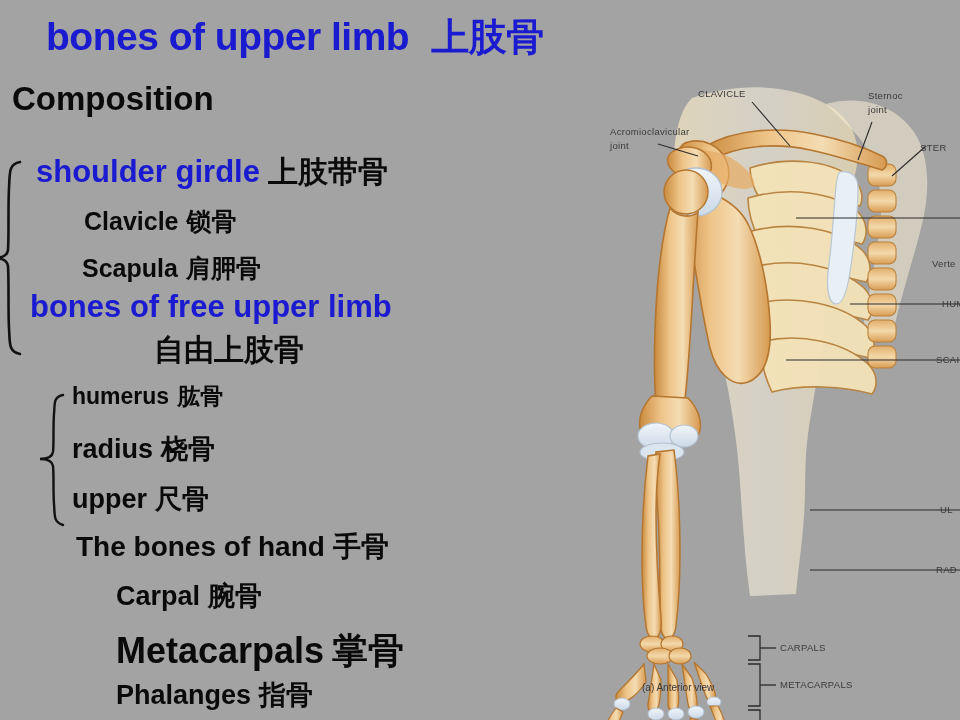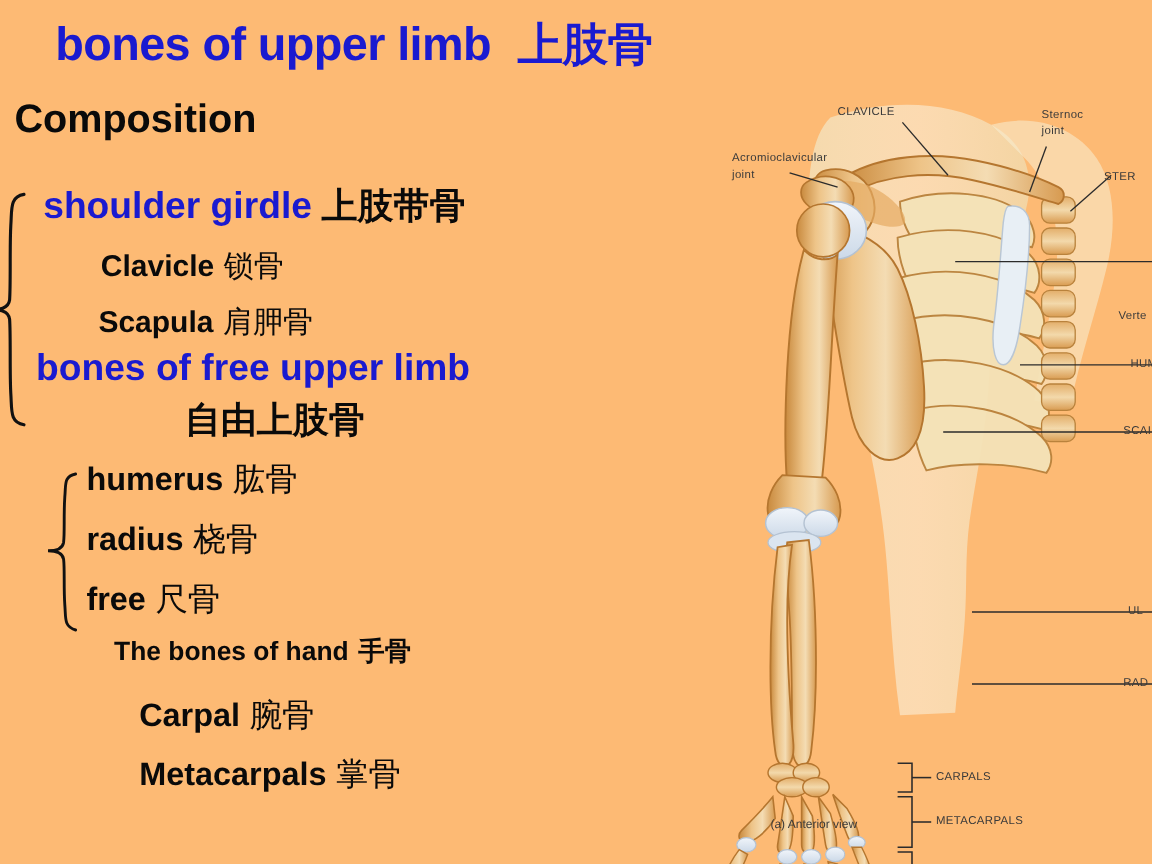--- a/index.html
+++ b/index.html
@@ -4,21 +4,21 @@
 <style>
   html, body {
     margin: 0;
     padding: 0;
     background: #ffffff;
   }
   #slide {
     position: relative;
     width: 960px;
     height: 720px;
-    background: #fdba74;
+    background: #a3a3a3;
     overflow: hidden;
     font-family: "Liberation Sans", sans-serif;
   }
 
   
   .title {
     position: absolute;
     left: 46px;
     top: 12px;
     font-size: 39px;
@@ -45,39 +45,39 @@
   }
 
   .line {
     position: absolute;
     white-space: nowrap;
     color: #0a0a0a;
   }
   .line .en { font-weight: bold; }
   .line .cn {
     font-family: "DejaVu Serif", serif;
-    font-weight: normal;
+    font-weight: bold;
     margin-left: 8px;
   }
   .blue { color: #1a1ad0; }
 
   .l-shoulder  { left: 36px;  top: 152px; font-size: 31px; }
   .l-shoulder .cn { font-weight: bold; color:#0a0a0a; font-size: 30px; }
   .l-clavicle  { left: 84px;  top: 205px; font-size: 25px; }
   .l-scapula   { left: 82px;  top: 252px; font-size: 25px; }
   .l-freelimb  { left: 30px;  top: 289px; font-size: 31px; }
   .l-freecn    { left: 138px; top: 330px; font-size: 30px; }
   .l-freecn .cn{ font-family:"DejaVu Serif", serif; font-weight: bold; margin-left:16px; }
-  .l-humerus   { left: 72px;  top: 381px; font-size: 27px; }
+  .l-humerus   { left: 72px;  top: 381px; font-size: 23px; }
   .l-radius    { left: 72px;  top: 431px; font-size: 27px; }
   .l-ulna      { left: 72px;  top: 481px; font-size: 27px; }
-  .l-hand      { left: 76px;  top: 528px; font-size: 22px; margin-left: 19px; }
+  .l-hand      { left: 76px;  top: 528px; font-size: 28px; }
   .l-hand .cn  { font-family:"DejaVu Serif", serif; font-weight: bold; }
   .l-carpal    { left: 116px; top: 578px; font-size: 27px; }
-  .l-metacarp  { left: 116px; top: 627px; font-size: 27px; }
+  .l-metacarp  { left: 116px; top: 627px; font-size: 36px; }
   .l-phalanges { left: 116px; top: 677px; font-size: 27px; }
 
   
   .brace { position: absolute; }
   .brace-big  { left: -14px; top: 158px;  }
   .brace-mid  { left: 36px;  top: 392px;  }
 
   
   #figure {
     position: absolute;
@@ -148,35 +148,38 @@
 
   <div class="line l-humerus">
     <span class="en">humerus</span><span class="cn">肱骨</span>
   </div>
 
   <div class="line l-radius">
     <span class="en">radius</span><span class="cn">桡骨</span>
   </div>
 
   <div class="line l-ulna">
-    <span class="en">free</span><span class="cn">尺骨</span>
+    <span class="en">upper</span><span class="cn">尺骨</span>
   </div>
 
   <div class="line l-hand">
     <span class="en">The bones of hand</span><span class="cn">手骨</span>
   </div>
 
   <div class="line l-carpal">
     <span class="en">Carpal</span><span class="cn">腕骨</span>
   </div>
 
   <div class="line l-metacarp">
     <span class="en">Metacarpals</span><span class="cn">掌骨</span>
   </div>
 
+  <div class="line l-phalanges">
+    <span class="en">Phalanges</span><span class="cn">指骨</span>
+  </div>
 
   <div id="figure">
 
     <svg width="360" height="660" viewBox="0 0 360 660">
       <defs>
         <linearGradient id="boneGrad" x1="0" y1="0" x2="1" y2="0">
           <stop offset="0%" stop-color="#c98a3e"></stop>
           <stop offset="35%" stop-color="#eec488"></stop>
           <stop offset="65%" stop-color="#f4dcb3"></stop>
           <stop offset="100%" stop-color="#d79a50"></stop>

